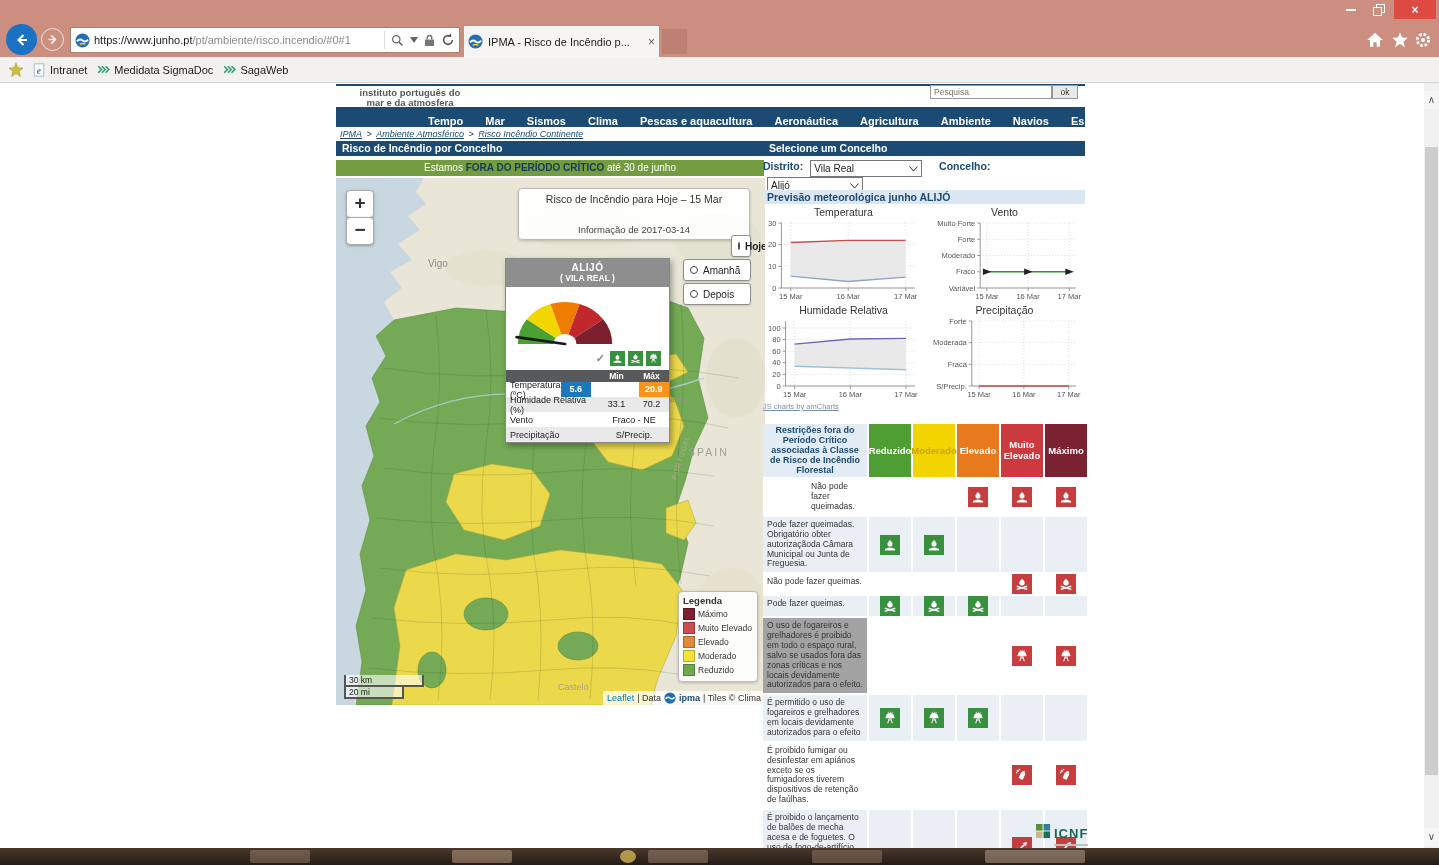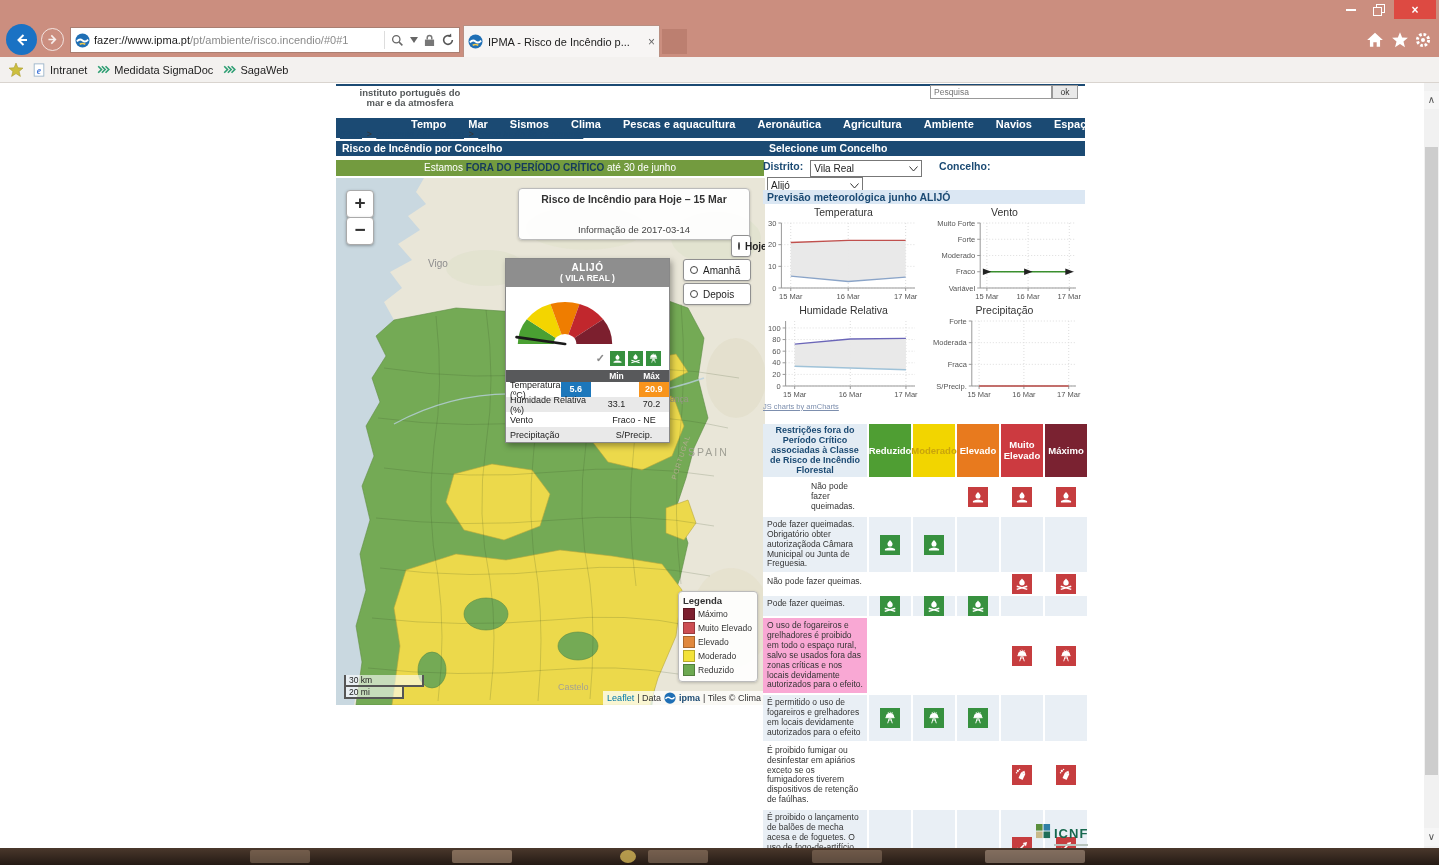--- a/index.html
+++ b/index.html
@@ -19,34 +19,34 @@
   .newtab{position:absolute;left:662px;top:29px;width:25px;height:25px;background:rgba(120,60,45,.18);}
   .crico{position:absolute;top:29px;width:22px;height:22px;display:flex;align-items:center;justify-content:center;}
   
   .favbar{position:absolute;left:0;top:57px;width:1439px;height:26px;background:#f3f1ef;border-bottom:1px solid #d9d4cf;
     display:flex;align-items:center;padding-left:8px;box-sizing:border-box;gap:6px;}
   .fav-item{display:flex;align-items:center;gap:4px;font-size:11px;color:#222;padding:2px 6px 2px 2px;}
   
   .page{position:absolute;left:0;top:83px;width:1424px;height:765px;background:#fff;overflow:hidden;}
   .navy{background:#1b4a73;color:#fff;}
   .ptitle{position:absolute;height:15px;line-height:15px;font-size:10.5px;font-weight:bold;padding-left:6px;box-sizing:border-box;}
-  .mainnav{position:absolute;left:336px;top:35px;width:749px;height:20px;display:flex;align-items:flex-start;padding-left:64px;box-sizing:border-box;}
+  .mainnav{position:absolute;left:336px;top:24px;width:749px;height:20px;display:flex;align-items:flex-end;padding-left:81px;box-sizing:border-box;}
   .nav-item{color:#fff;font-size:11px;font-weight:bold;padding:0 11px;cursor:pointer;white-space:nowrap;}
   .breadcrumb{position:absolute;left:338px;top:46px;font-size:9px;font-style:italic;color:#333;}
   .breadcrumb a{color:#1b4a73;text-decoration:underline;margin:0 2px;cursor:pointer;}
   .banner{position:absolute;left:336px;top:77px;width:428px;height:16px;background:#739b3f;color:#fff;
     font-size:10px;text-align:center;line-height:16px;}
   .banner b{color:#153a5c;}
   
   .map{position:absolute;left:336px;top:95px;width:429px;height:527px;background:#e9e6d8;overflow:hidden;}
   .zoombtn{position:absolute;left:10px;width:26px;height:26px;background:#fff;border:1px solid #aaa;border-radius:4px;
     font-size:19px;font-weight:bold;color:#333;text-align:center;line-height:24px;cursor:pointer;box-shadow:0 1px 3px rgba(0,0,0,.3);}
   .infobox{position:absolute;left:182px;top:10px;width:232px;background:rgba(255,255,255,.93);border:1px solid #bbb;
     border-radius:4px;text-align:center;padding:4px 2px;box-sizing:border-box;box-shadow:0 1px 3px rgba(0,0,0,.2);}
-  .infobox .l1{font-size:10.5px;font-weight:bold;color:#333;}
+  .infobox .l1{font-size:10.5px;font-weight:normal;color:#333;}
   .infobox .l2{font-size:9.5px;color:#444;margin-top:19px;}
   .daypanel{position:absolute;left:347px;top:57px;width:68px;}
   .daybox{background:#fff;border:1px solid #909090;border-radius:3px;height:20px;margin-bottom:2px;
     display:flex;align-items:center;gap:5px;padding-left:6px;font-size:10px;color:#222;cursor:pointer;box-shadow:0 1px 2px rgba(0,0,0,.15);}
   .rad{width:8px;height:8px;border:1px solid #444;border-radius:50%;background:#fff;box-sizing:border-box;}
   .rad.on{background:radial-gradient(circle,#000 0 55%,#fff 60%);}
   .daybox.on{font-weight:bold;margin-left:48px;}
   .popup{position:absolute;left:169px;top:80px;width:163px;background:#fff;border:1px solid #888;
     box-shadow:2px 3px 6px rgba(0,0,0,.35);font-size:9px;}
   .pp-head{background:#8e8e8e;color:#fff;text-align:center;padding:3px 0 4px;}
@@ -132,21 +132,21 @@
           <path d="M6.5 3 L11.5 8 L6.5 13 M3 8 L11.5 8" stroke="rgba(255,255,255,.85)" stroke-width="2" fill="none"></path>
         </svg>
     </div>
 
     <div class="addr">
       <svg width="15" height="15" viewBox="0 0 16 16">
         <circle cx="8" cy="8" r="7.5" fill="#1f6fb5"></circle>
           <path d="M2 9 q3 -3.5 6 -1 q3 2.5 6 -1" stroke="#fff" stroke-width="2" fill="none"></path>
           <path d="M5 12 q3 -1.5 6 0" stroke="#f2c84b" stroke-width="1.5" fill="none"></path>
       </svg>
-      <span class="url"><span class="host">fazer://www.ipma.pt</span><span class="path">/pt/ambiente/risco.incendio/#0#1</span></span>
+      <span class="url"><span class="host">https://www.junho.pt</span><span class="path">/pt/ambiente/risco.incendio/#0#1</span></span>
       <span class="addr-ic">
         <svg width="13" height="13" viewBox="0 0 16 16">
             <circle cx="6.5" cy="6.5" r="4.5" stroke="#666" stroke-width="1.6" fill="none"></circle>
             <path d="M10 10 L14 14" stroke="#666" stroke-width="1.8"></path>
           </svg>
         <svg width="8" height="6" viewBox="0 0 8 6">
             <path d="M0 0 L8 0 L4 6 Z" fill="#666"></path>
           </svg>
         <svg width="11" height="13" viewBox="0 0 12 14">
             <rect x="1" y="6" width="10" height="7" fill="#777"></rect>
@@ -687,21 +687,21 @@
         <div class="rc" style="background: rgb(233, 239, 245);">
           <span class="ricon" style="background: rgb(55, 145, 63);">
             <svg viewBox="0 0 16 16" width="14" height="14" fill="#fff">
               <path d="M8 1.6 c1.5 2.1 3.1 2.7 3.1 4.9 a3.1 3.1 0 0 1 -6.2 0 c0 -2.2 1.6 -2.8 3.1 -4.9"></path>
               <path d="M2 10.6 l12 3.6 M14 10.6 l-12 3.6" stroke="#fff" stroke-width="1.6" fill="none"></path>
             </svg>
           </span>
         </div>
         <div class="rc" style="background: rgb(233, 239, 245);"></div>
         <div class="rc" style="background: rgb(233, 239, 245);"></div>
-        <div class="rt" style="background: #f9a8d4;">O uso de fogareiros e grelhadores é proibido em todo o espaço rural, salvo se usados fora das zonas críticas e nos locais devidamente autorizados para o efeito.</div>
+        <div class="rt" style="background: #a3a3a3;">O uso de fogareiros e grelhadores é proibido em todo o espaço rural, salvo se usados fora das zonas críticas e nos locais devidamente autorizados para o efeito.</div>
         <div class="rc" style="background: rgb(255, 255, 255);"></div>
         <div class="rc" style="background: rgb(255, 255, 255);"></div>
         <div class="rc" style="background: rgb(255, 255, 255);"></div>
         <div class="rc" style="background: rgb(255, 255, 255);">
           <span class="ricon" style="background: rgb(198, 61, 63);">
             <svg viewBox="0 0 16 16" width="14" height="14" fill="#fff">
               <path d="M3.2 7 a4.8 4.8 0 0 1 9.6 0 z"></path>
               <rect x="2.8" y="7" width="10.4" height="1.2"></rect>
               <path d="M5.4 14 L7 8.4 M10.6 14 L9 8.4 M8 8.2 l0 3.2" stroke="#fff" stroke-width="1.1" fill="none"></path>
               <path d="M5.8 1.2 q.9 1 0 2 M8 .8 q.9 1 0 2 M10.2 1.2 q.9 1 0 2" stroke="#fff" stroke-width=".9" fill="none"></path>

